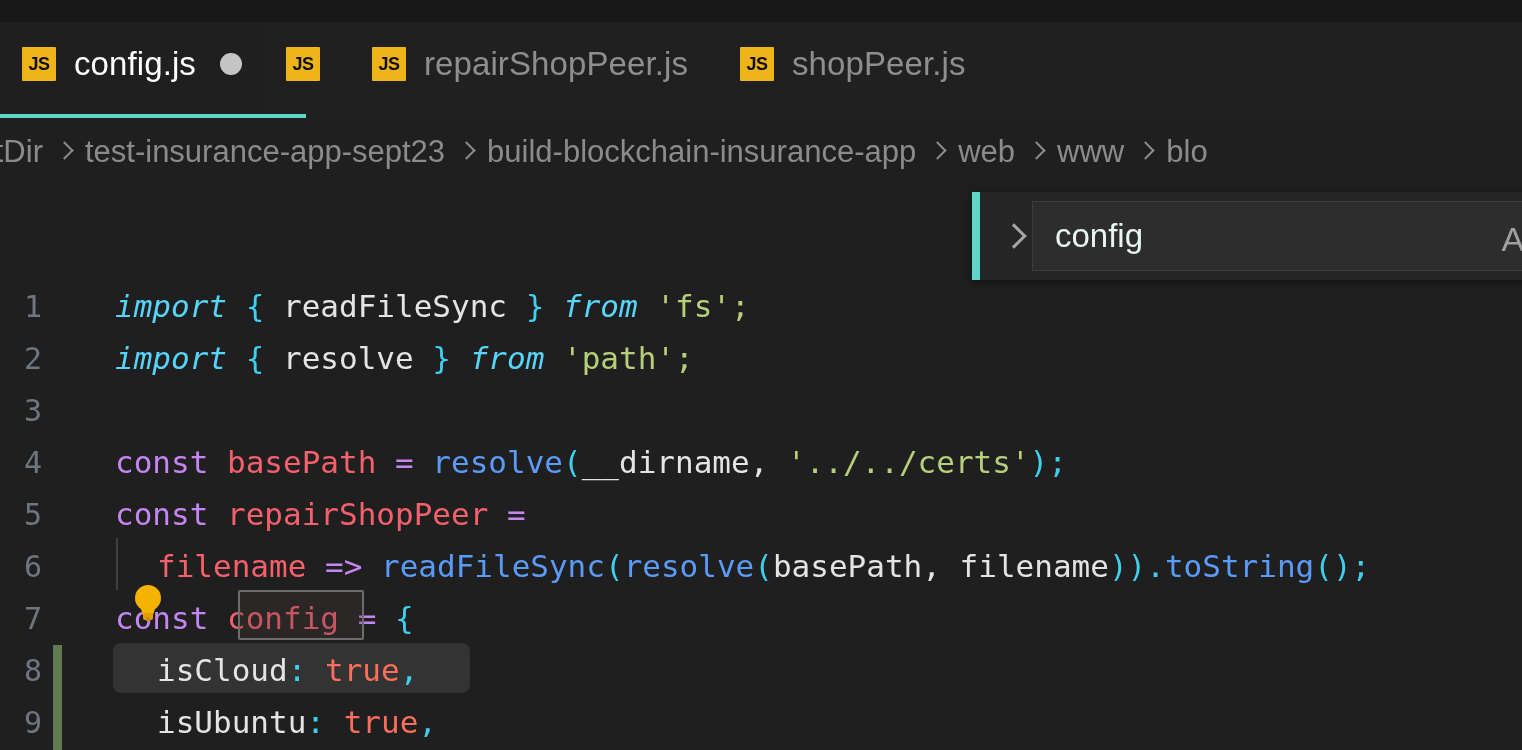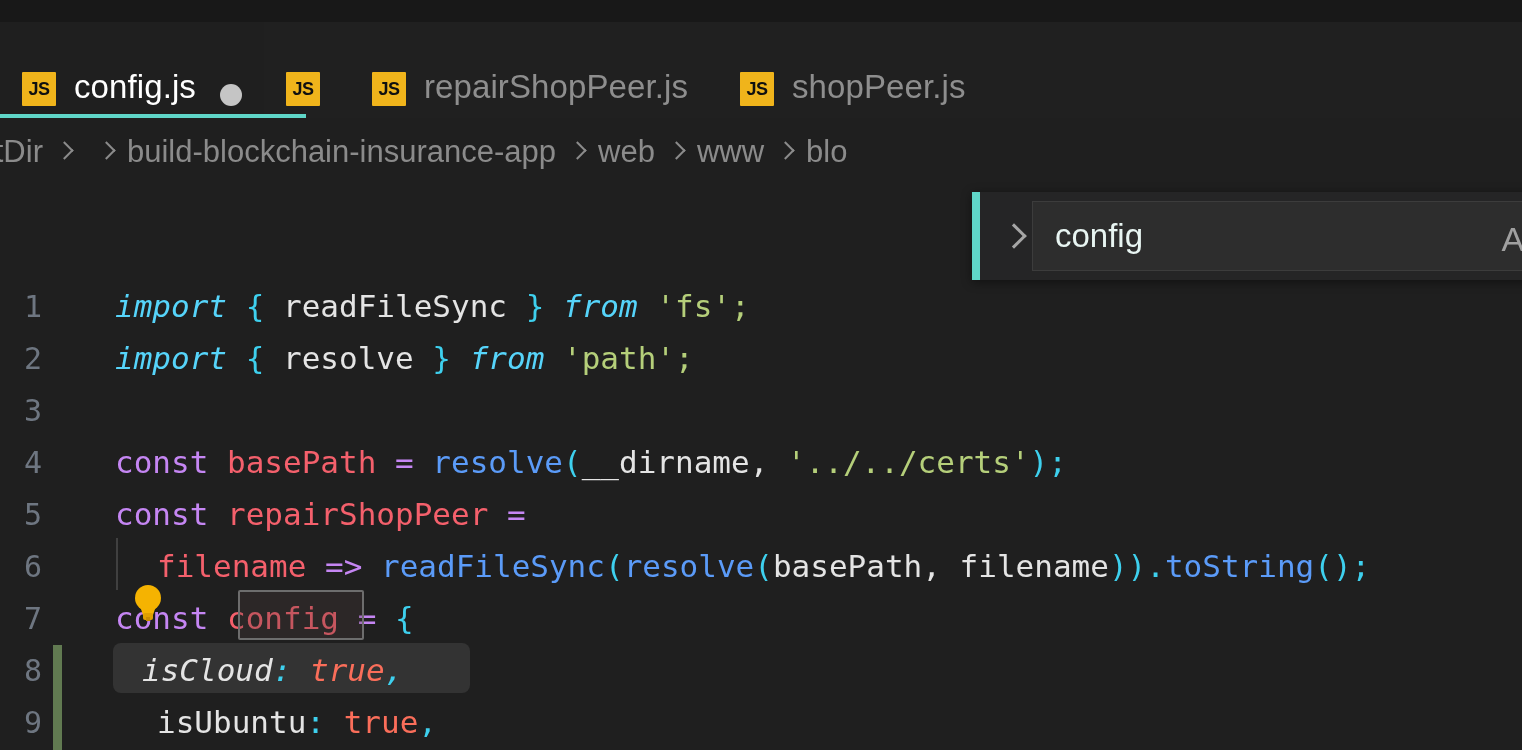--- a/index.html
+++ b/index.html
@@ -40,21 +40,21 @@
     width: 1522px;
     height: 96px;
     background: #202020;
     display: flex;
     align-items: center;
     overflow: hidden;
   }
   .tab {
     height: 96px;
     display: flex;
-    align-items: flex-end;
+    align-items: center;
     box-sizing: border-box;
     padding: 0 30px 12px 22px;
     position: relative;
     flex: 0 0 auto;
     white-space: nowrap;
   }
   .tab.active {
     background: #1f1f1f;
     padding-right: 22px;
   }
@@ -332,20 +332,21 @@
     <div class="tab">
       <span class="js-badge">JS</span>
       <span class="tab-label">shopPeer.js</span>
     </div>
 
   </div>
 
   <div class="breadcrumb">
     <span class="crumb first">estDir</span>
     <span class="crumb-sep"></span>
+    <span class="crumb">test-insurance-app-sept23</span>
     <span class="crumb-sep"></span>
     <span class="crumb">build-blockchain-insurance-app</span>
     <span class="crumb-sep"></span>
     <span class="crumb">web</span>
     <span class="crumb-sep"></span>
     <span class="crumb">www</span>
     <span class="crumb-sep"></span>
     <span class="crumb">blo</span>
   </div>
 
@@ -389,21 +390,21 @@
         <span class="code" style="left:157px;"><span class="t-var">filename</span><span class="t-plain"> </span><span class="t-op">=&gt;</span><span class="t-plain"> </span><span class="t-fn">readFileSync</span><span class="t-punc">(</span><span class="t-fn">resolve</span><span class="t-punc">(</span><span class="t-plain">basePath,</span><span class="t-plain"> </span><span class="t-plain">filename</span><span class="t-punc">)</span><span class="t-punc">)</span><span class="t-punc">.</span><span class="t-fn">toString</span><span class="t-punc">(</span><span class="t-punc">)</span><span class="t-punc">;</span></span>
       </div>
 
       <div class="line" style="top:406px;">
         <span class="lineno">7</span>
         <span class="code"><span class="t-kw">const</span><span class="t-plain"> </span><span class="t-var">config</span><span class="t-plain"> </span><span class="t-op">=</span><span class="t-plain"> </span><span class="t-punc">{</span></span>
       </div>
 
       <div class="line" style="top:458px;">
         <span class="lineno">8</span>
-        <span class="code" style="left:142px;font-style:italic;"><span class="t-prop">isCloud</span><span class="t-punc">:</span><span class="t-plain"> </span><span class="t-bool">true</span><span class="t-punc">,</span></span>
+        <span class="code" style="left:157px;"><span class="t-prop">isCloud</span><span class="t-punc">:</span><span class="t-plain"> </span><span class="t-bool">true</span><span class="t-punc">,</span></span>
       </div>
 
       <div class="line" style="top:510px;">
         <span class="lineno">9</span>
         <span class="code" style="left:157px;"><span class="t-prop">isUbuntu</span><span class="t-punc">:</span><span class="t-plain"> </span><span class="t-bool">true</span><span class="t-punc">,</span></span>
       </div>
 
     </div>
 
     <div class="match-box" style="left:238px; top:404px; width:126px; height:50px;"></div>

